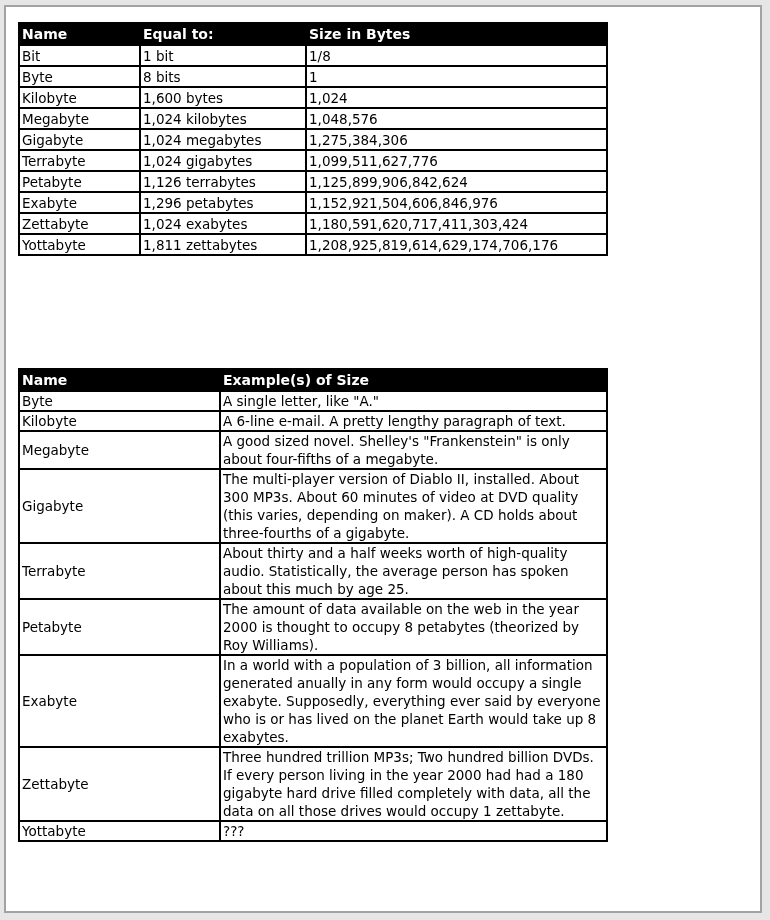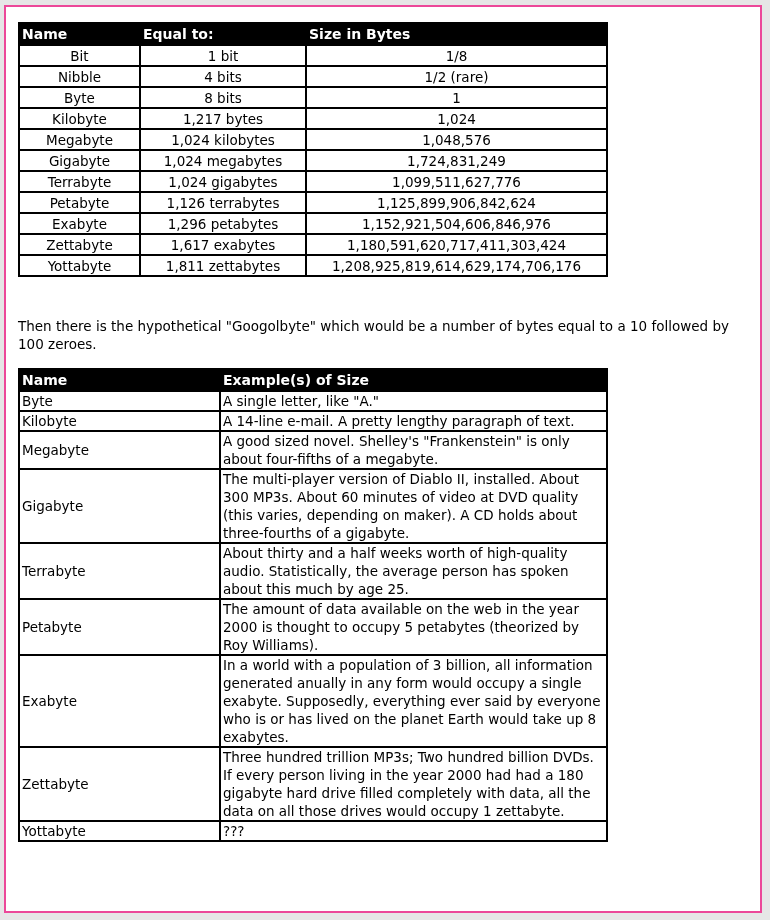--- a/index.html
+++ b/index.html
@@ -2,27 +2,27 @@
 <html><head>
 <meta charset="utf-8">
 <style>
   html, body { margin:0; padding:0; }
   body {
     width:770px; height:920px; background:#e6e6e6; position:relative; overflow:hidden;
     font-family:"DejaVu Sans", sans-serif; color:#000;
   }
   .frame {
     position:absolute; left:4px; top:5px; width:758px; height:908px;
-    background:#fff; border:2px solid #ec4899; box-sizing:border-box;
+    background:#fff; border:2px solid #a3a3a3; box-sizing:border-box;
   }
   table { border-collapse:collapse; position:absolute; font-size:14px; }
   th { background:#000; color:#fff; text-align:left; font-weight:bold; padding:1px 2px; border:2px solid #000; line-height:18px; }
   td { border:2px solid #000; padding:0 2px; vertical-align:middle; line-height:18px; font-size:13.5px; }
   #t1 { left:12px; top:15px; width:590px; }
-  #t1 td { height:19px;text-align:center; }
+  #t1 td { height:19px; }
   #t1 .c1 { width:115px; } #t1 .c2 { width:160px; }
   .para { position:absolute; left:12px; top:310px; width:720px; font-size:13.5px; line-height:18px; }
   #t2 { left:12px; top:361px; width:590px; }
   #t2 .c1 { width:195px; }
   #t2 td.ex { line-height:18px; padding-top:0; padding-bottom:0; }
 </style>
 </head>
 <body>
 
 <div class="frame">
@@ -34,105 +34,99 @@
         <th>Size in Bytes</th>
       </tr>
     </thead>
     <tbody id="t1body">
         <tr>
           <td>Bit</td>
           <td>1 bit</td>
           <td>1/8</td>
         </tr>
         <tr>
-          <td>Nibble</td>
-          <td>4 bits</td>
-          <td>1/2 (rare)</td>
-        </tr>
-        <tr>
           <td>Byte</td>
           <td>8 bits</td>
           <td>1</td>
         </tr>
         <tr>
           <td>Kilobyte</td>
-          <td>1,217 bytes</td>
+          <td>1,600 bytes</td>
           <td>1,024</td>
         </tr>
         <tr>
           <td>Megabyte</td>
           <td>1,024 kilobytes</td>
           <td>1,048,576</td>
         </tr>
         <tr>
           <td>Gigabyte</td>
           <td>1,024 megabytes</td>
-          <td>1,724,831,249</td>
+          <td>1,275,384,306</td>
         </tr>
         <tr>
           <td>Terrabyte</td>
           <td>1,024 gigabytes</td>
           <td>1,099,511,627,776</td>
         </tr>
         <tr>
           <td>Petabyte</td>
           <td>1,126 terrabytes</td>
           <td>1,125,899,906,842,624</td>
         </tr>
         <tr>
           <td>Exabyte</td>
           <td>1,296 petabytes</td>
           <td>1,152,921,504,606,846,976</td>
         </tr>
         <tr>
           <td>Zettabyte</td>
-          <td>1,617 exabytes</td>
+          <td>1,024 exabytes</td>
           <td>1,180,591,620,717,411,303,424</td>
         </tr>
         <tr>
           <td>Yottabyte</td>
           <td>1,811 zettabytes</td>
           <td>1,208,925,819,614,629,174,706,176</td>
         </tr>
       </tbody>
   </table>
 
-  <div class="para">Then there is the hypothetical "Googolbyte" which would be a number of bytes equal to a 10 followed by 100 zeroes.</div>
 
   <table id="t2">
     <thead>
       <tr>
         <th class="c1">Name</th>
         <th>Example(s) of Size</th>
       </tr>
     </thead>
     <tbody id="t2body">
         <tr>
           <td>Byte</td>
           <td class="ex">A single letter, like "A."</td>
         </tr>
         <tr>
           <td>Kilobyte</td>
-          <td class="ex">A 14-line e-mail. A pretty lengthy paragraph of text.</td>
+          <td class="ex">A 6-line e-mail. A pretty lengthy paragraph of text.</td>
         </tr>
         <tr>
           <td>Megabyte</td>
           <td class="ex">A good sized novel. Shelley's "Frankenstein" is only about four-fifths of a megabyte.</td>
         </tr>
         <tr>
           <td>Gigabyte</td>
           <td class="ex">The multi-player version of Diablo II, installed. About 300 MP3s. About 60 minutes of video at DVD quality (this varies, depending on maker). A CD holds about three-fourths of a gigabyte.</td>
         </tr>
         <tr>
           <td>Terrabyte</td>
           <td class="ex">About thirty and a half weeks worth of high-quality audio. Statistically, the average person has spoken about this much by age 25.</td>
         </tr>
         <tr>
           <td>Petabyte</td>
-          <td class="ex">The amount of data available on the web in the year 2000 is thought to occupy 5 petabytes (theorized by Roy Williams).</td>
+          <td class="ex">The amount of data available on the web in the year 2000 is thought to occupy 8 petabytes (theorized by Roy Williams).</td>
         </tr>
         <tr>
           <td>Exabyte</td>
           <td class="ex">In a world with a population of 3 billion, all information generated anually in any form would occupy a single exabyte. Supposedly, everything ever said by everyone who is or has lived on the planet Earth would take up 8 exabytes.</td>
         </tr>
         <tr>
           <td>Zettabyte</td>
           <td class="ex">Three hundred trillion MP3s; Two hundred billion DVDs. If every person living in the year 2000 had had a 180 gigabyte hard drive filled completely with data, all the data on all those drives would occupy 1 zettabyte.</td>
         </tr>
         <tr>

